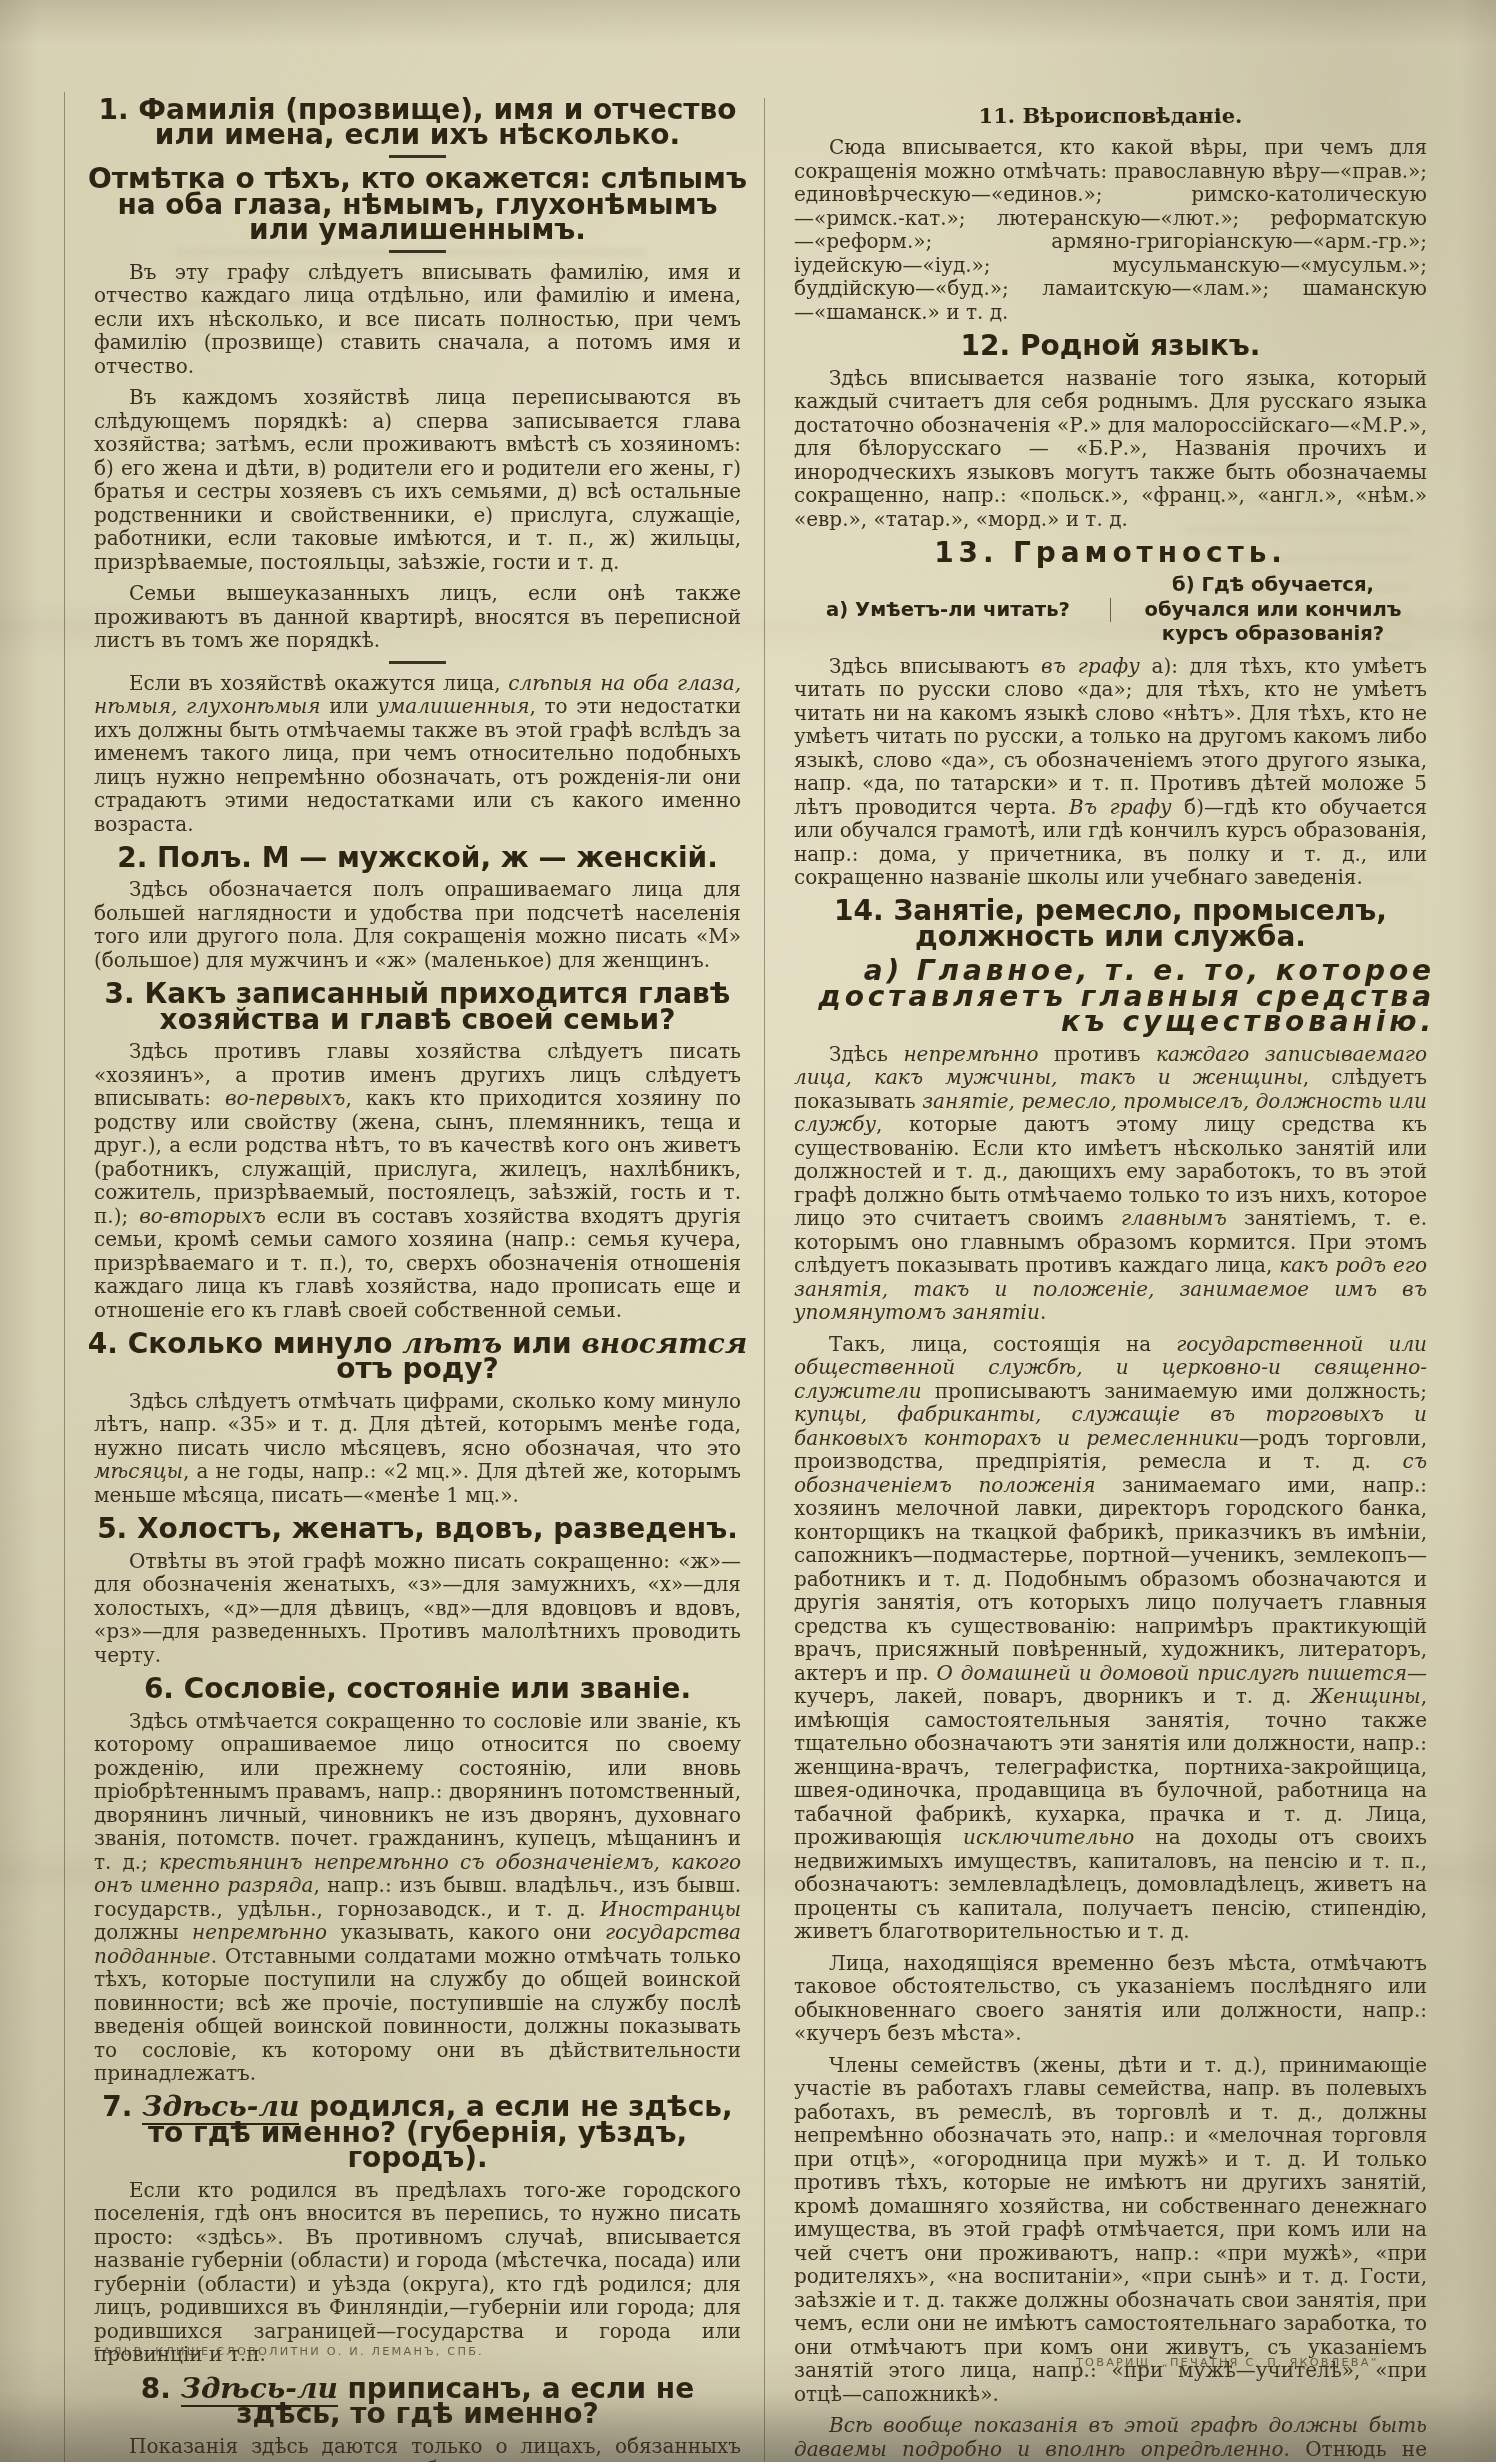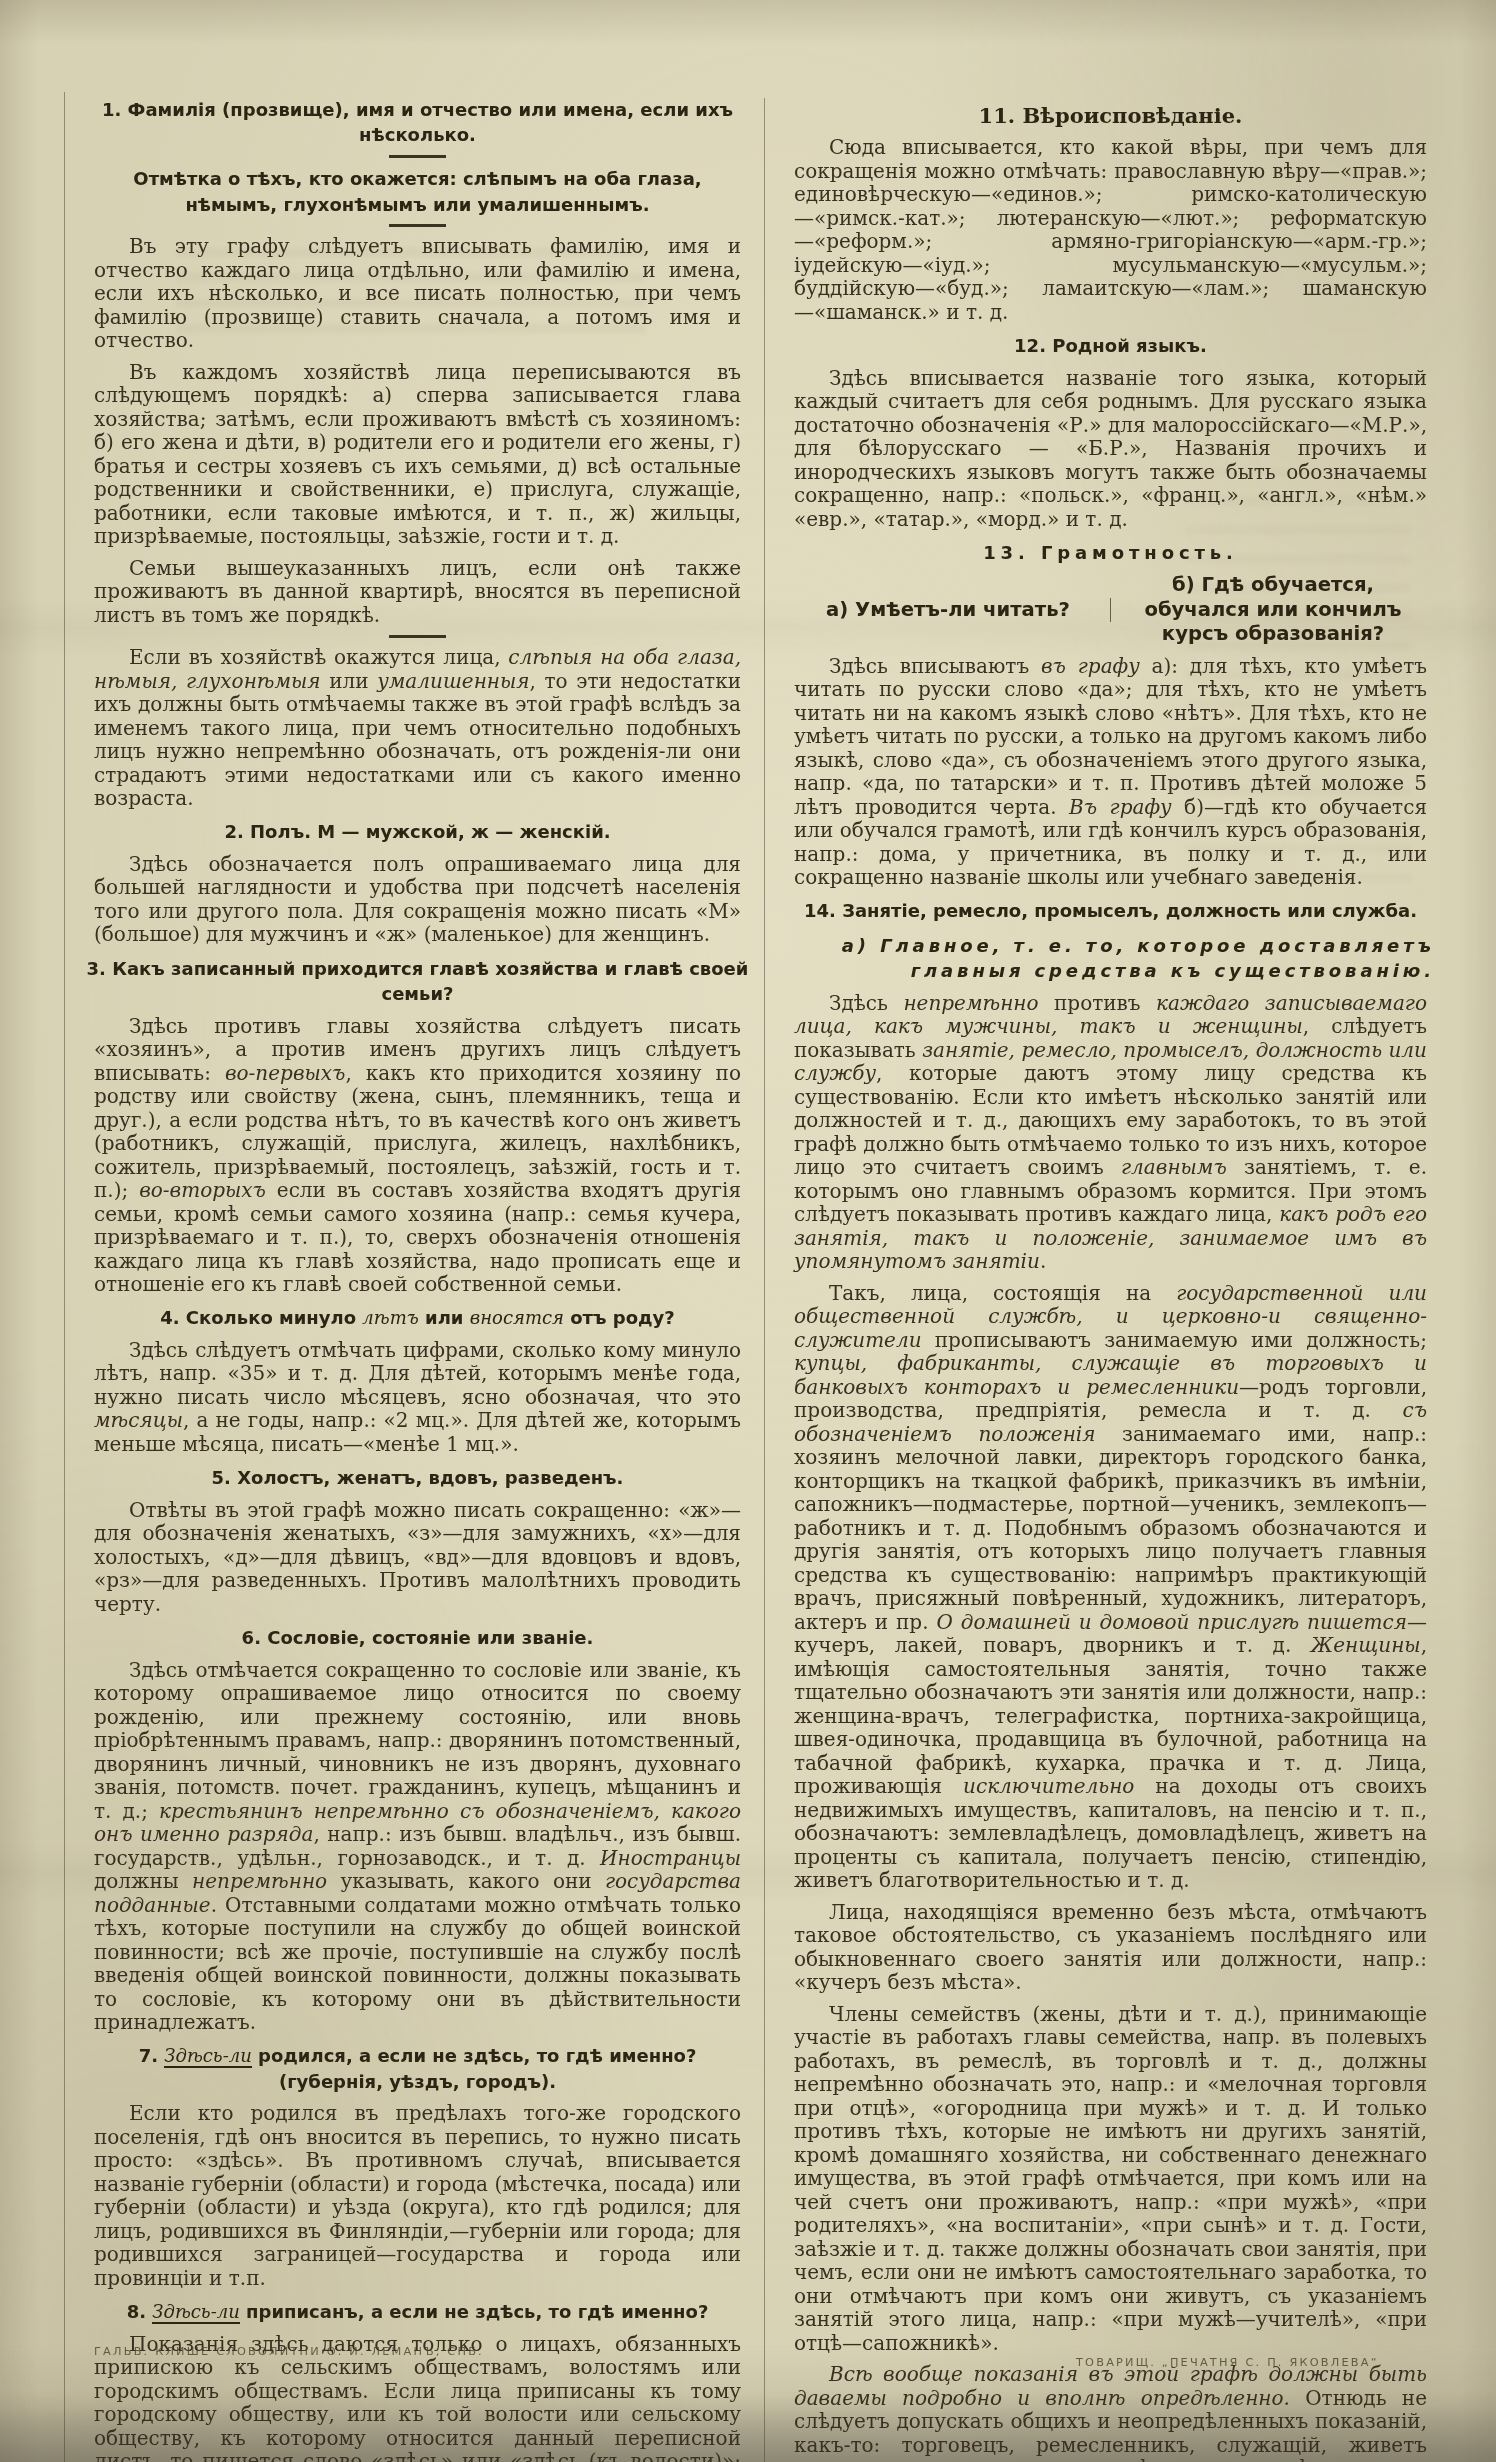--- a/index.html
+++ b/index.html
@@ -25,26 +25,26 @@
   }
   .col.left{left:86px;width:663px;}
   .col.right{left:786px;width:649px;top:94px;}
   .col::before{
     content:"";position:absolute;left:-22.5px;top:3.9px;bottom:39px;width:1.5px;
     background:rgba(70,58,40,.48);
   }
   p{margin:8px;text-indent:35px;}
   .hd{
     font-family:"DejaVu Sans", sans-serif;font-weight:bold;text-align:center;
-    font-size:18px;line-height:25.5px;margin:8.8px 0 4.9px;text-indent:0;color:#2d2414;
+    font-size:28px;line-height:25.5px;margin:8.8px 0 4.9px;text-indent:0;color:#2d2414;
   }
   .hd.serif{font-family:"DejaVu Serif", serif;font-size:21px;}
   .hd.spaced{letter-spacing:4.9px;}
   .hd.leftal{text-align:right;text-indent:19.6px;letter-spacing:3.9px;font-style:italic;}
-  .hd i{font-family:"DejaVu Serif", serif;font-weight:normal;}
+  .hd i{font-family:"DejaVu Serif", serif;font-weight:bold;}
   i.u{border-bottom:2.5px solid currentColor;margin-top:16px;}
   .mini-rule{width:57px;height:2.9px;background:#3c3222;margin:6.9px auto 6.9px;}
   .twohead{
     display:flex;align-items:center;font-family:"DejaVu Sans", sans-serif;font-weight:bold;
     font-size:19.6px;line-height:24.5px;text-align:center;margin:7.8px 0 4.9px;color:#2d2414;
   }
   .twohead > div{flex:1;padding:0 9.8px;}
   .twohead > div:first-child{border-right:1.6px solid rgba(60,48,32,.72);}
   .footer-imprint{
     position:absolute;font-family:"DejaVu Sans", sans-serif;font-size:11.3px;

